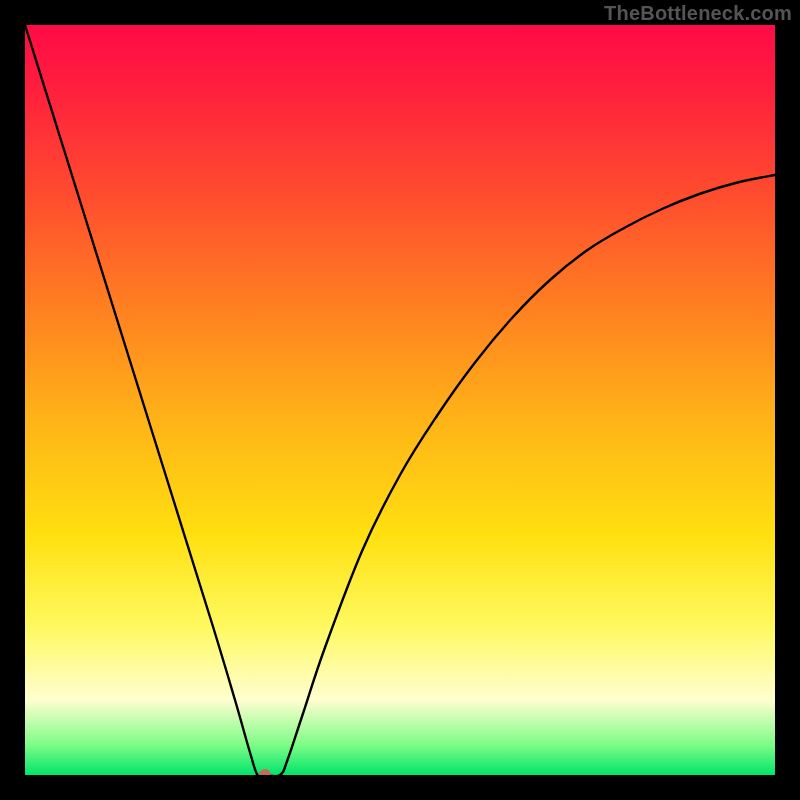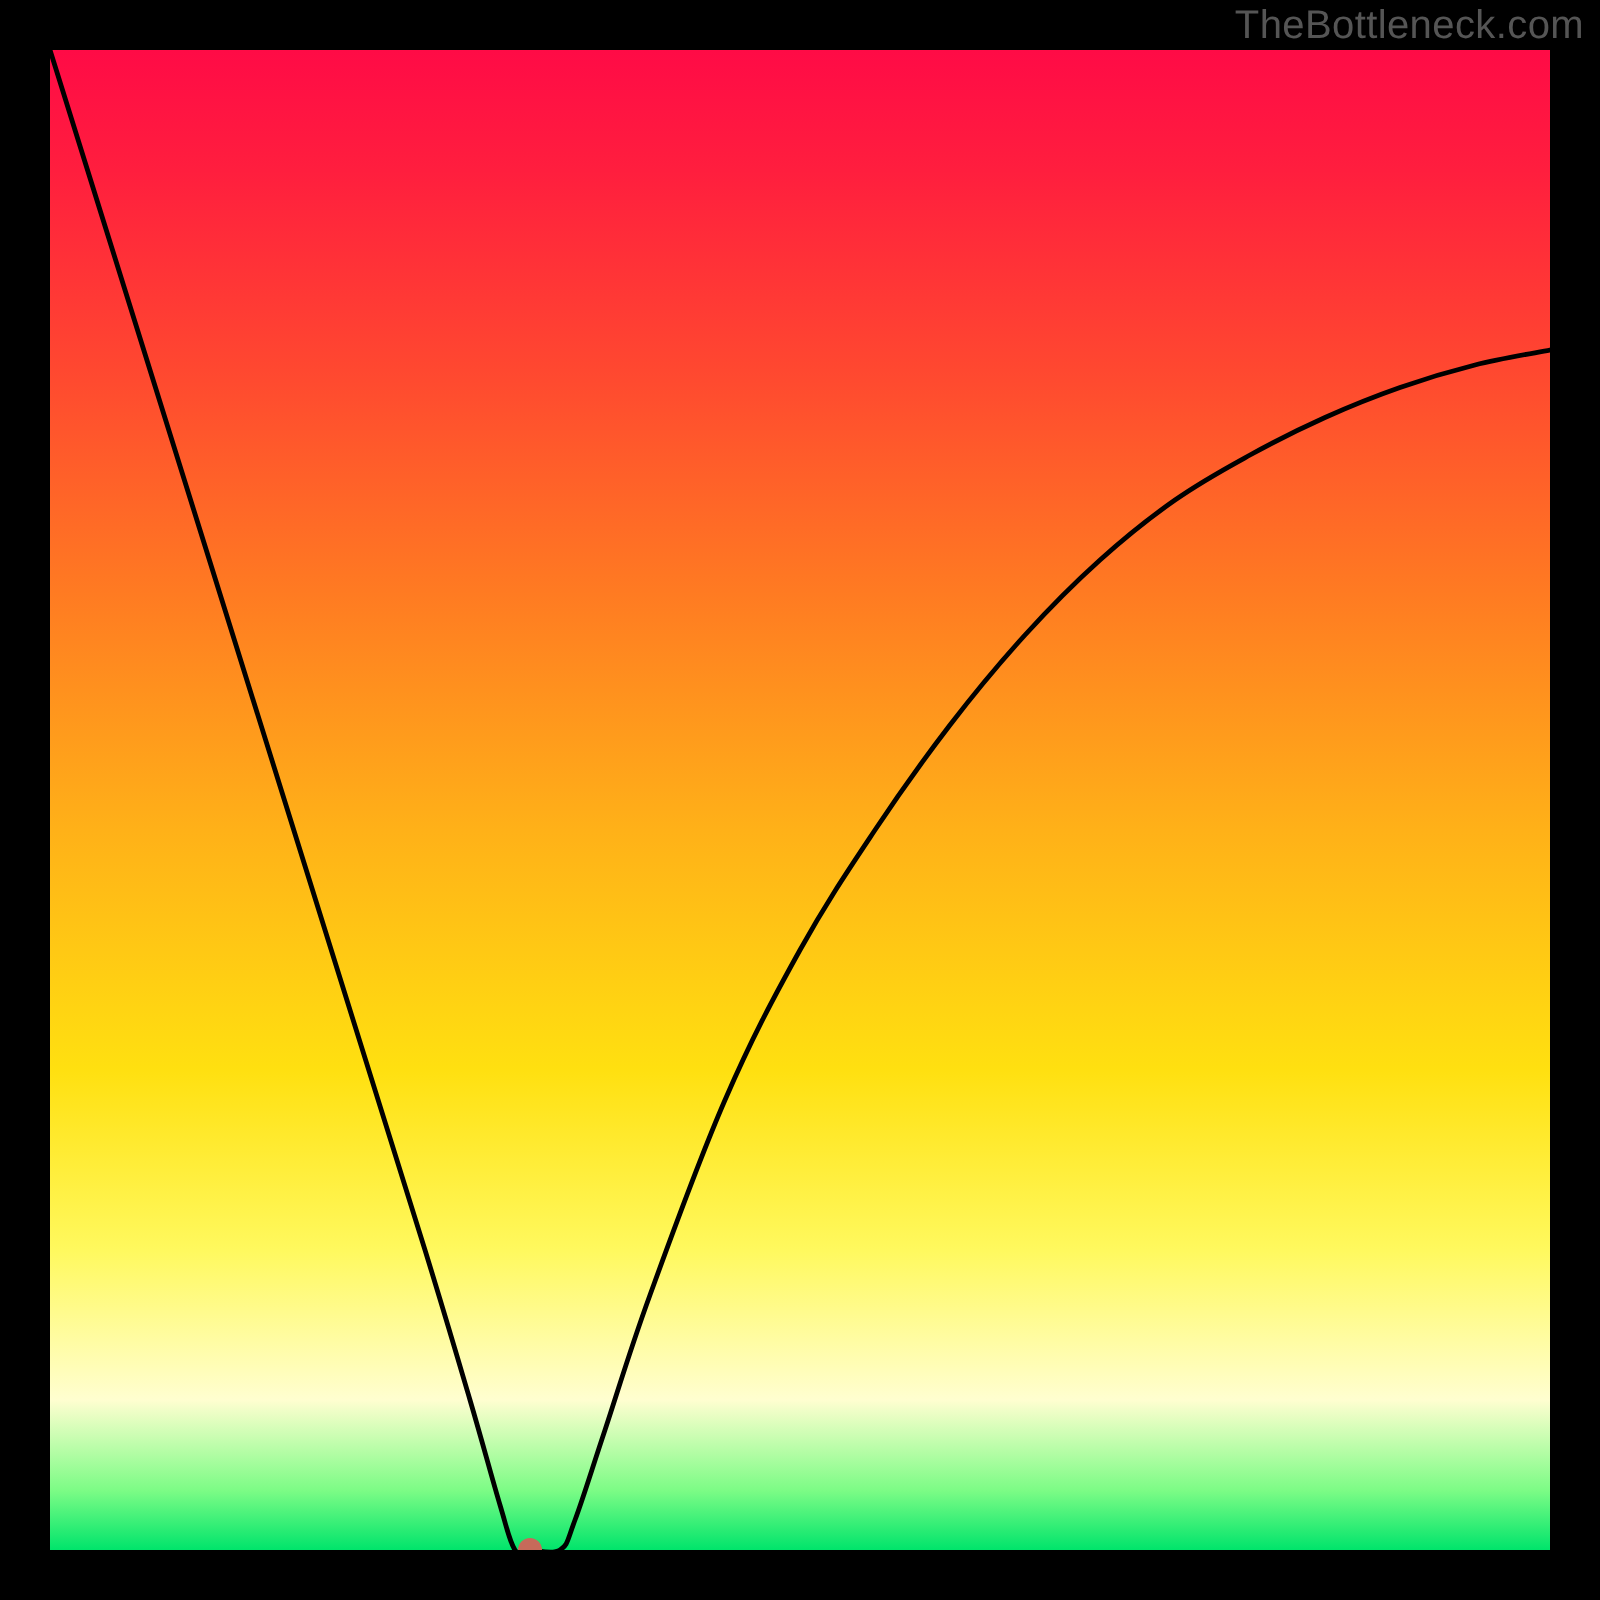--- a/index.html
+++ b/index.html
@@ -16,21 +16,21 @@
     width: 800px;
     height: 800px;
     background: #000;
   }
   .watermark {
     position: absolute;
     top: 2px;
     right: 8px;
     color: #555;
     font-size: 20px;
-    font-weight: 400;
+    font-weight: 700;
     letter-spacing: 0.2px;
     user-select: none;
   }
   .plot {
     position: absolute;
     left: 25px;
     top: 25px;
     width: 750px;
     height: 750px;
     overflow: hidden;

